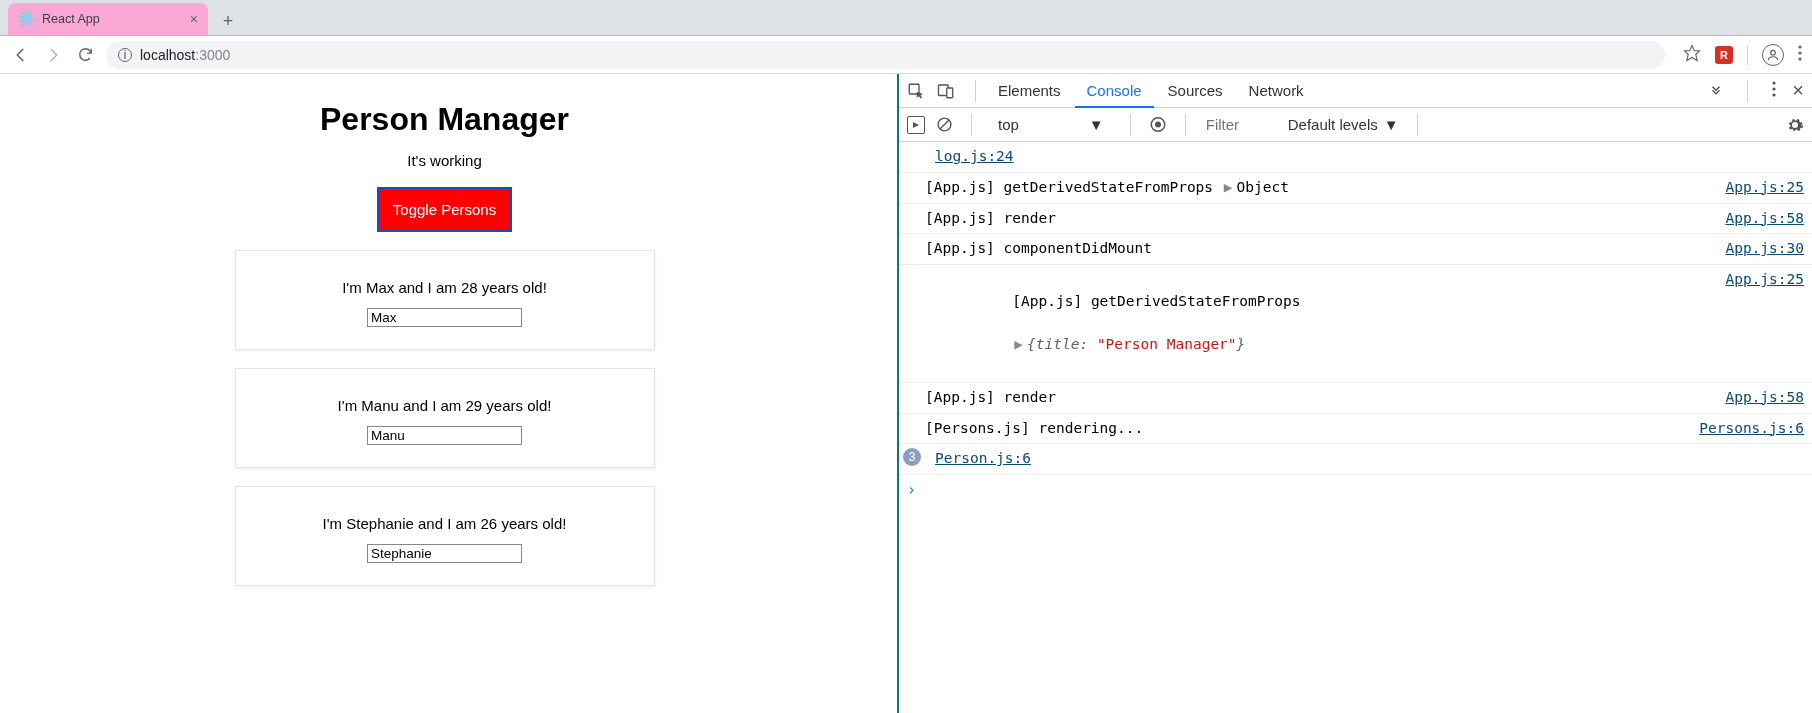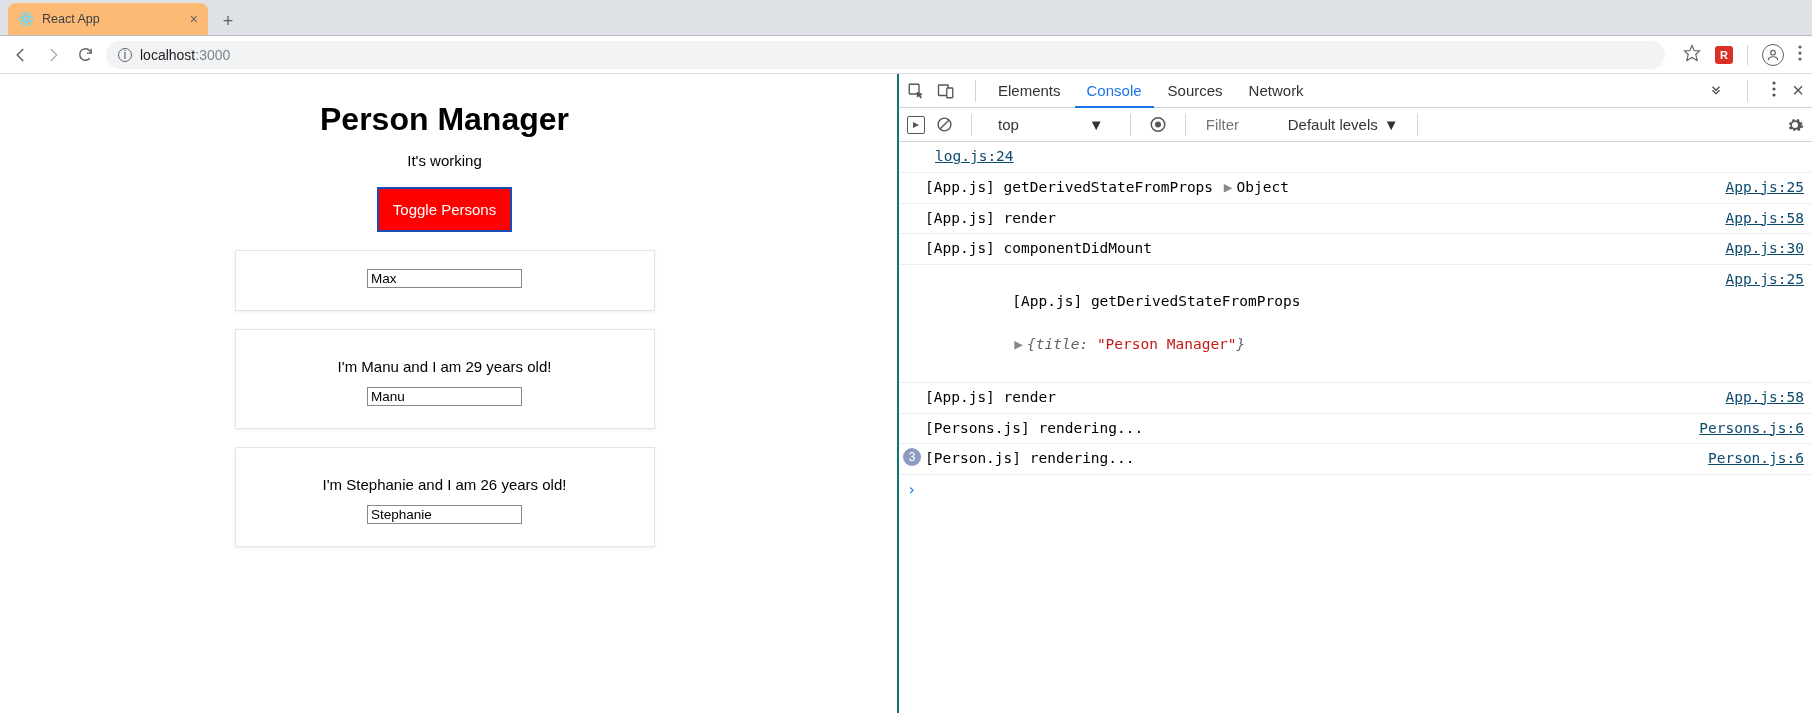--- a/index.html
+++ b/index.html
@@ -9,21 +9,21 @@
   
   .chrome-tabs {
     height: 36px;
     background: #dee1e6;
     display: flex;
     align-items: flex-end;
     border-bottom: 1px solid #b6b8bb;
     padding-left: 8px;
   }
   .tab {
-    background: #fdba74;
+    background: #f9a8d4;
     height: 32px;
     width: 200px;
     border-top-left-radius: 8px;
     border-top-right-radius: 8px;
     display: flex;
     align-items: center;
     padding: 0 10px;
     font-size: 12.5px;
     color: #3c4043;
     gap: 8px;
@@ -195,20 +195,21 @@
 </div>
 
 <div class="stage">
 
   <div class="app-pane">
     <h1>Person Manager</h1>
     <p class="sub">It's working</p>
     <button class="toggle-btn">Toggle Persons</button>
 
     <div class="person-card">
+      <p>I'm Max and I am 28 years old!</p>
       <input type="text" value="Max" style="">
     </div>
     <div class="person-card">
       <p>I'm Manu and I am 29 years old!</p>
       <input type="text" value="Manu" style="">
     </div>
     <div class="person-card">
       <p>I'm Stephanie and I am 26 years old!</p>
       <input type="text" value="Stephanie" style="">
     </div>
@@ -318,21 +319,20 @@
       <div class="log-row">
         <span class="msg">[App.js] render</span>
         <span class="src">App.js:58</span>
       </div>
       <div class="log-row">
         <span class="msg">[Persons.js] rendering...</span>
         <span class="src">Persons.js:6</span>
       </div>
       <div class="log-row">
         <span class="count-badge">3</span>
-        <span class="msg">[Person.js] rendering...</span>
         <span class="src">Person.js:6</span>
       </div>
       <div class="prompt-row">
         <span>›</span>
       </div>
     </div>
   </div>
 </div>
 
 </body></html>

